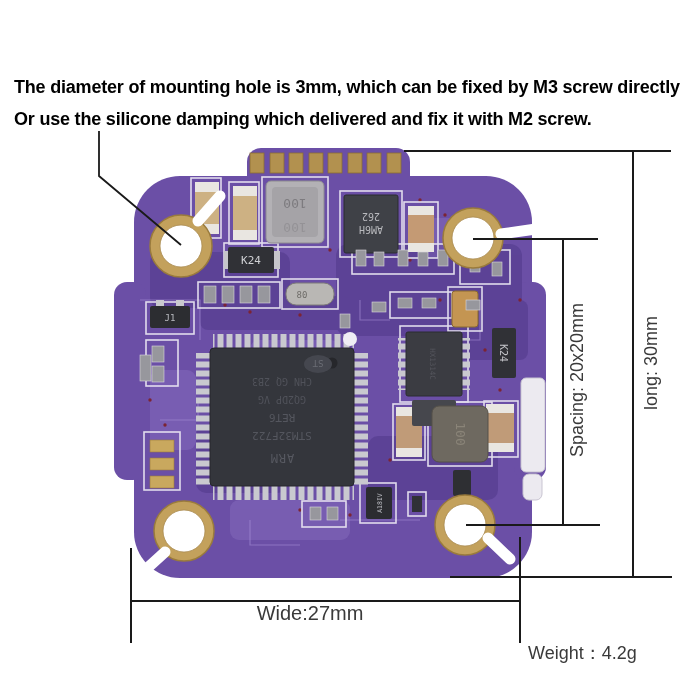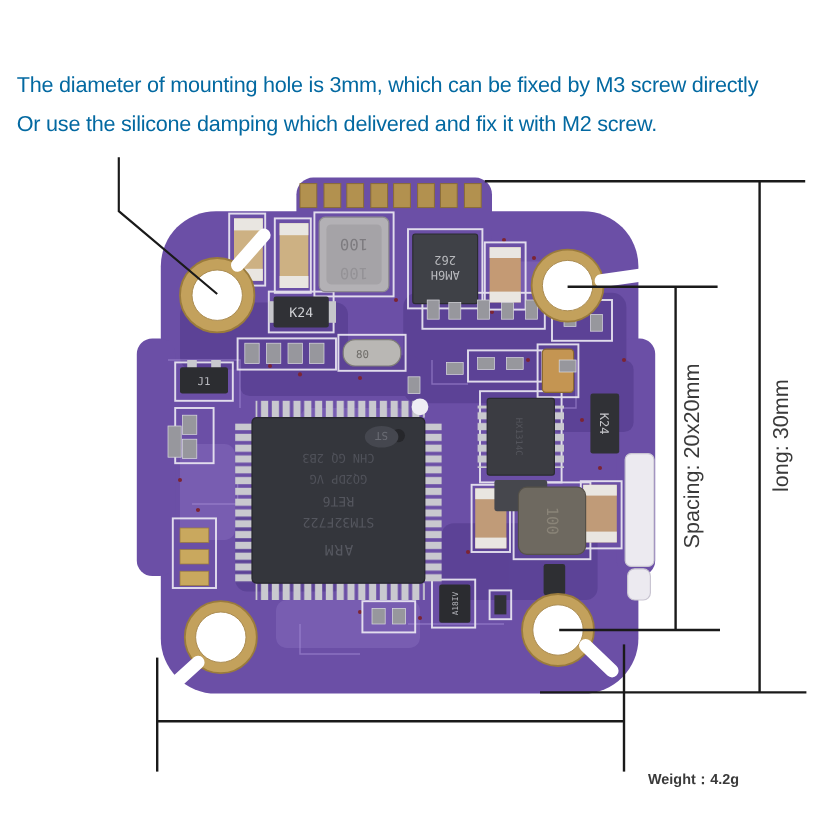--- a/index.html
+++ b/index.html
@@ -1,25 +1,25 @@
 <!DOCTYPE html>
 <html><head>
 <meta charset="utf-8">
 <style>
   html,body{margin:0;padding:0;background:#ffffff;}
   #stage{position:relative;width:700px;height:700px;background:#ffffff;overflow:hidden;
          font-family:"Liberation Sans",sans-serif;color:#3b3b3b;}
   #pcb-svg{position:absolute;left:0;top:0;}
-  .ann{position:absolute;left:14px;top:55px;font-size:18px;line-height:32px;
-       letter-spacing:-0.2px;white-space:nowrap;color:#0369a1;}
+  .ann{position:absolute;left:14px;top:71px;font-size:18px;line-height:32px;
+       letter-spacing:-0.2px;white-space:nowrap;color:#000000;font-weight:bold;}
   .vlabel{position:absolute;white-space:nowrap;font-size:18px;color:#3a3a3a;
           transform:translate(-50%,-50%) rotate(-90deg);}
   .hlabel{position:absolute;white-space:nowrap;color:#3a3a3a;}
   #wide-label{left:310px;top:602px;font-size:20px;transform:translateX(-50%);}
-  #weight-label{left:540px;top:641px;font-size:12px;font-weight:bold;}
+  #weight-label{left:528px;top:641px;font-size:18px;}
   svg text{font-family:"DejaVu Sans Mono",monospace;}
 </style>
 </head>
 <body>
 
 <div id="stage">
 
 <svg id="pcb-svg" width="700" height="700" viewBox="0 0 700 700">
   <defs>
     <pattern id="pv" width="9" height="14" patternUnits="userSpaceOnUse">
@@ -317,16 +317,17 @@
 
 <div class="ann">
   <div>The diameter of mounting hole is 3mm, which can be fixed by M3 screw directly</div>
   <div>Or use the silicone damping which delivered and fix it with M2 screw.</div>
 </div>
 
 <div class="vlabel" id="spacing-label" style="left:577px;top:380px;">Spacing: 20x20mm</div>
 
 <div class="vlabel" id="long-label" style="left:651px;top:363px;">long: 30mm</div>
 
+<div class="hlabel" id="wide-label">Wide:27mm</div>
 
 <div class="hlabel" id="weight-label">Weight：4.2g</div>
 
 </div>
 
 </body></html>

